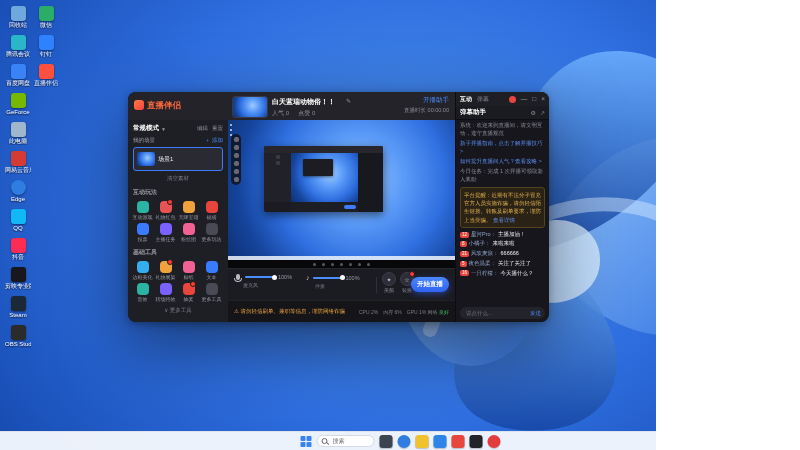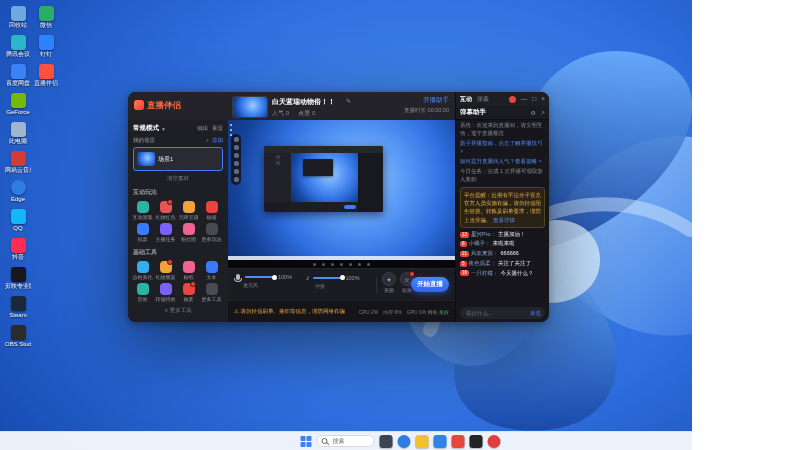--- a/index.html
+++ b/index.html
@@ -1,18 +1,18 @@
 <!DOCTYPE html>
 <html><head>
 <meta charset="utf-8">
 <style>
   html,body{margin:0;padding:0;}
   body{width:800px;height:450px;overflow:hidden;font-family:"Liberation Sans","DejaVu Sans",sans-serif;}
   #screen{position:relative;width:656px;height:450px;overflow:hidden;
-    background:radial-gradient(120% 140% at 62% 45%, #4f95f0 0%, #2f6fe0 35%, #1a50b8 60%, #0e3688 80%, #0a2a6a 100%);padding-left:36px;}
+    background:radial-gradient(120% 140% at 62% 45%, #4f95f0 0%, #2f6fe0 35%, #1a50b8 60%, #0e3688 80%, #0a2a6a 100%);}
   .wallsvg{position:absolute;left:0;top:0;width:800px;height:450px;}
 
   
   .desktop-icon{position:absolute;width:26px;text-align:center;z-index:2;}
   .di-img{width:15px;height:15px;margin:0 auto 1px;border-radius:3px;box-shadow:0 1px 2px rgba(0,0,0,.45);}
   .di-label{font-size:6px;color:#fff;text-shadow:0 1px 2px rgba(0,0,0,.85);line-height:1.1;white-space:nowrap;overflow:hidden;}
 
   
   .appwin{position:absolute;left:128px;top:92px;width:420px;height:230px;background:#18181e;border-radius:8px;
     box-shadow:0 24px 70px rgba(0,0,0,.5),0 2px 8px rgba(0,0,0,.35);color:#ddd;z-index:5;}

